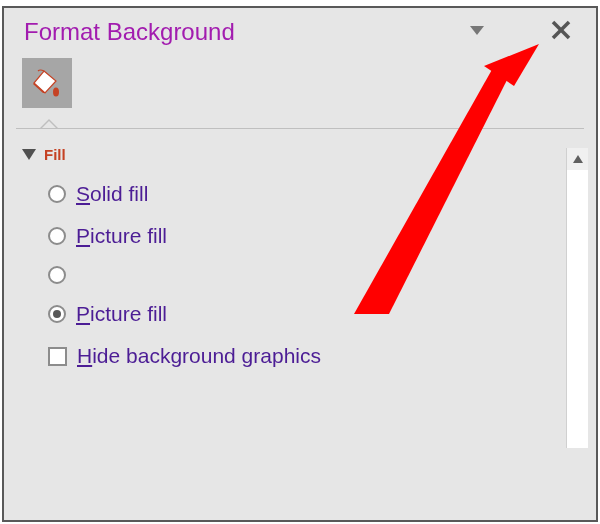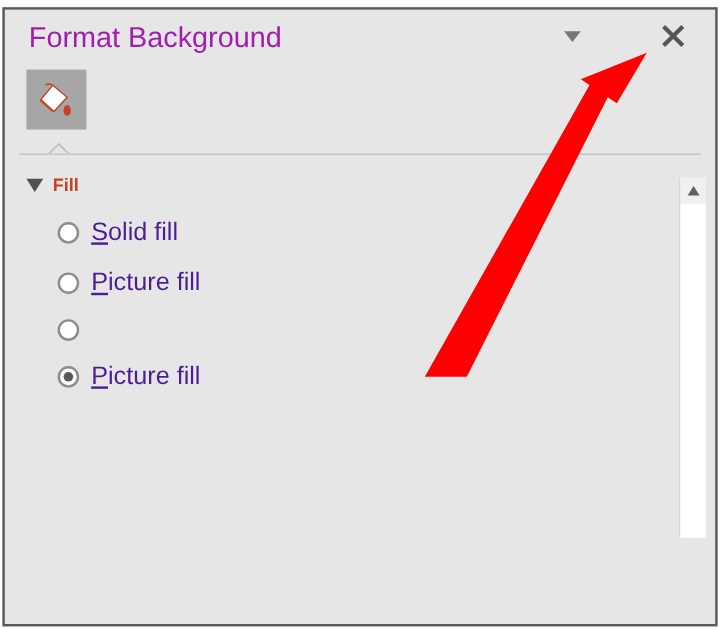--- a/index.html
+++ b/index.html
@@ -217,20 +217,24 @@
 
       <label class="radio-row">
         <span class="radio"></span>
       </label>
 
       <label class="radio-row">
         <span class="radio selected"></span>
         <span class="underline-first">Picture fill</span>
       </label>
 
+      <label class="radio-row">
+        <span class="checkbox"></span>
+        <span class="underline-first">Hide background graphics</span>
+      </label>
 
     </div>
 
     <div class="scrollbar">
       <div class="scroll-arrow">
         <svg width="12" height="10" viewBox="0 0 12 10">
           <polygon points="6,1 11,9 1,9" fill="#606060"></polygon>
         </svg>
       </div>
       <div class="scroll-track"></div>

